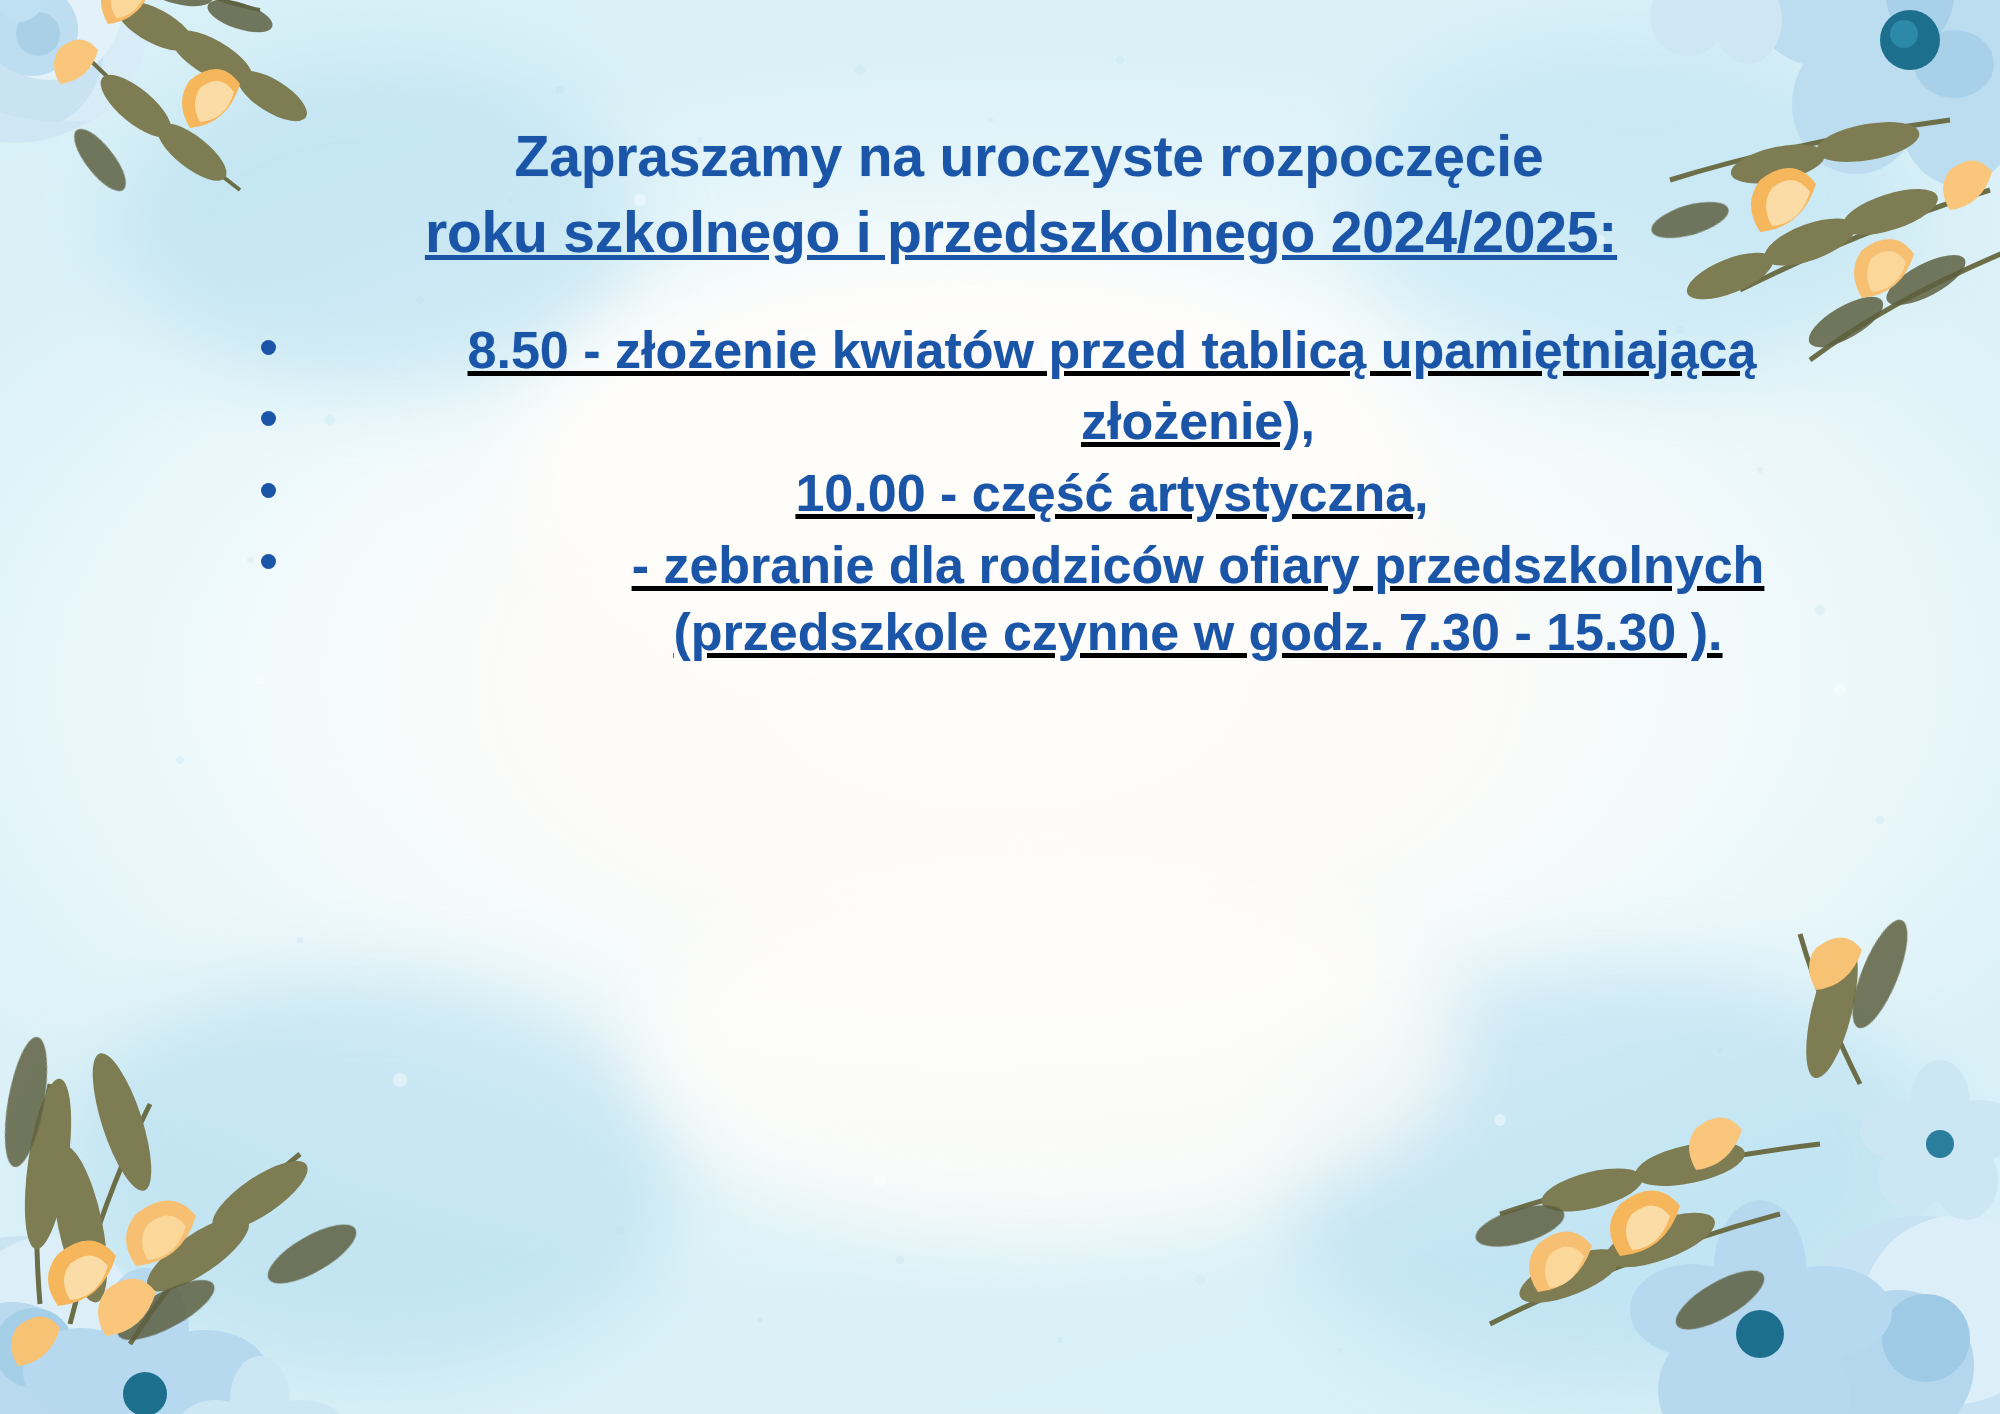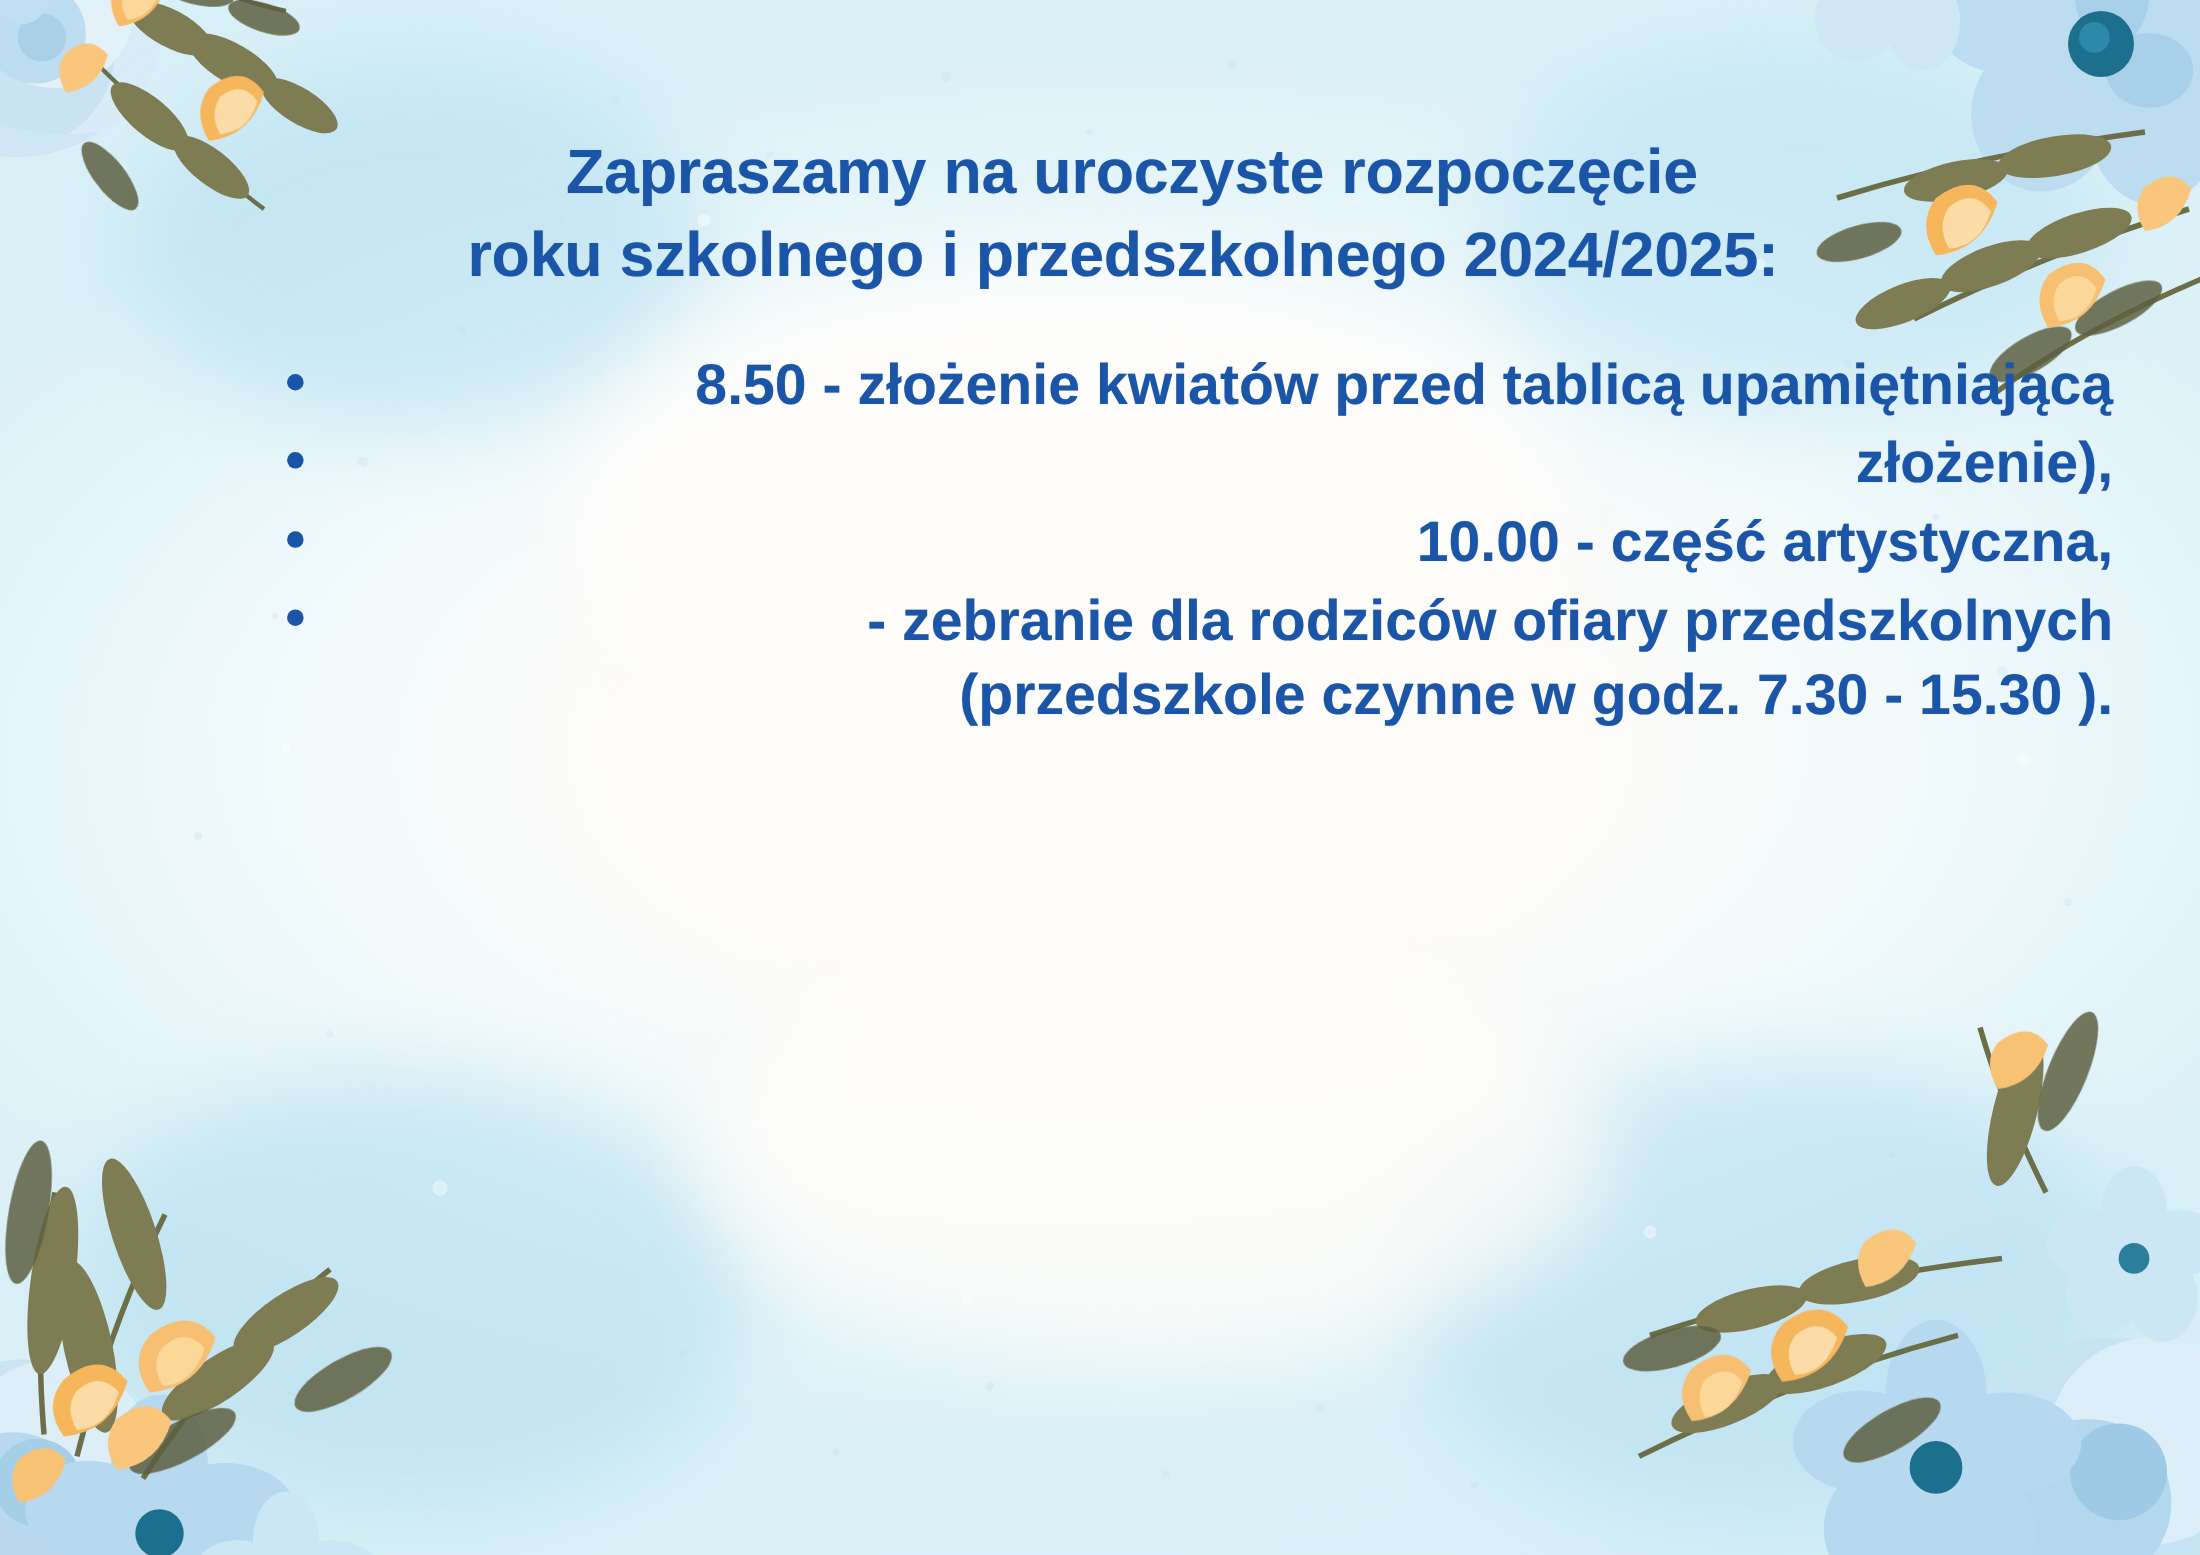--- a/index.html
+++ b/index.html
@@ -42,29 +42,30 @@
     color:#1a55a8;
     font-weight:bold;
     font-size:57px;
     line-height:1.34;
     letter-spacing:-0.2px;
     margin:0 auto;
     width:1560px;
     text-shadow:0 0 1px rgba(26,85,168,.35);
   }
   .title .l1{display:block;padding-left:56px;}
-  .title .l2{display:block;padding-left:40px;}
+  .title .l2{display:block;padding-left:40px;text-decoration:underline;}
 
   .list{
     margin:46px 0 0 0;
     padding:0;
     list-style:none;
     width:1840px;
     margin-left:auto;margin-right:auto;
-    text-align:right;
+    text-align:center;
+    text-decoration:underline;
   }
   .item{
     position:relative;
     color:#1a55a8;
     font-weight:bold;
     font-size:52px;
     line-height:1.30;
     padding-left:222px;
     margin-bottom:4px;
     text-shadow:0 0 1px rgba(26,85,168,.3);

